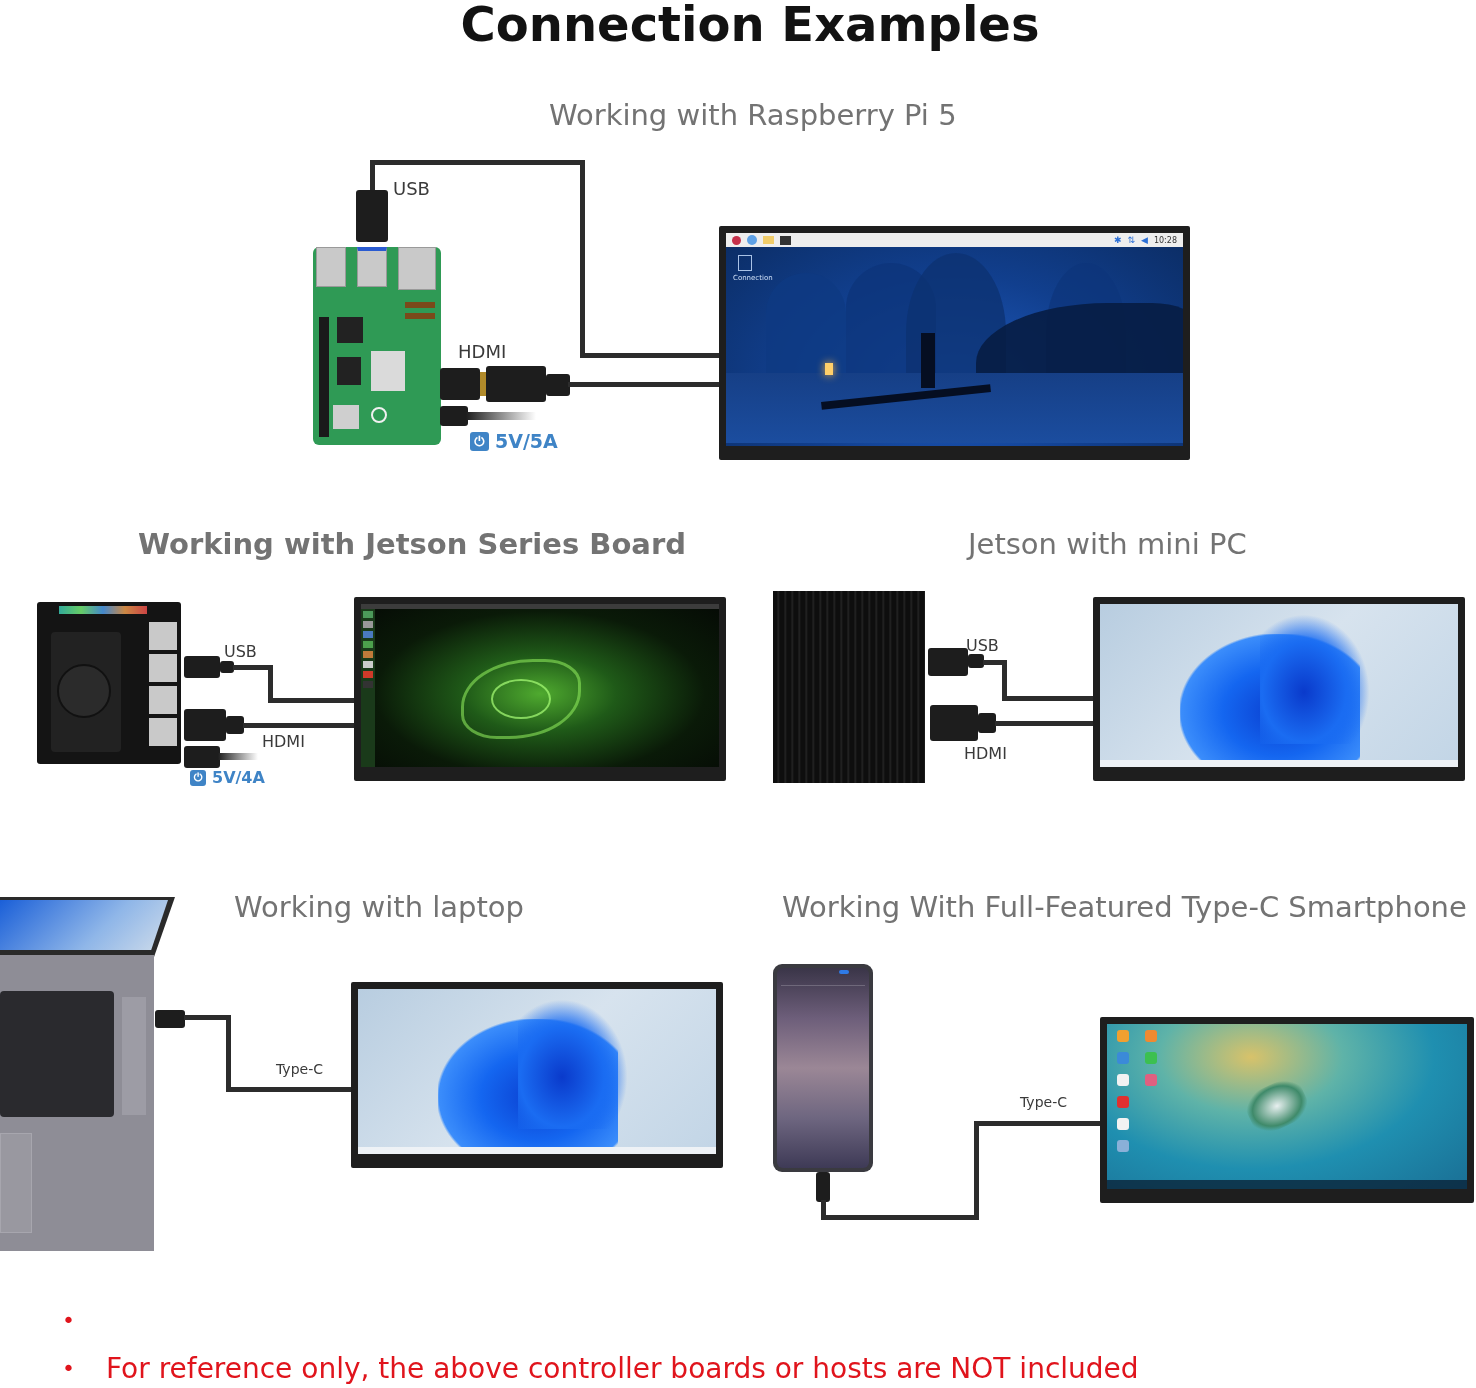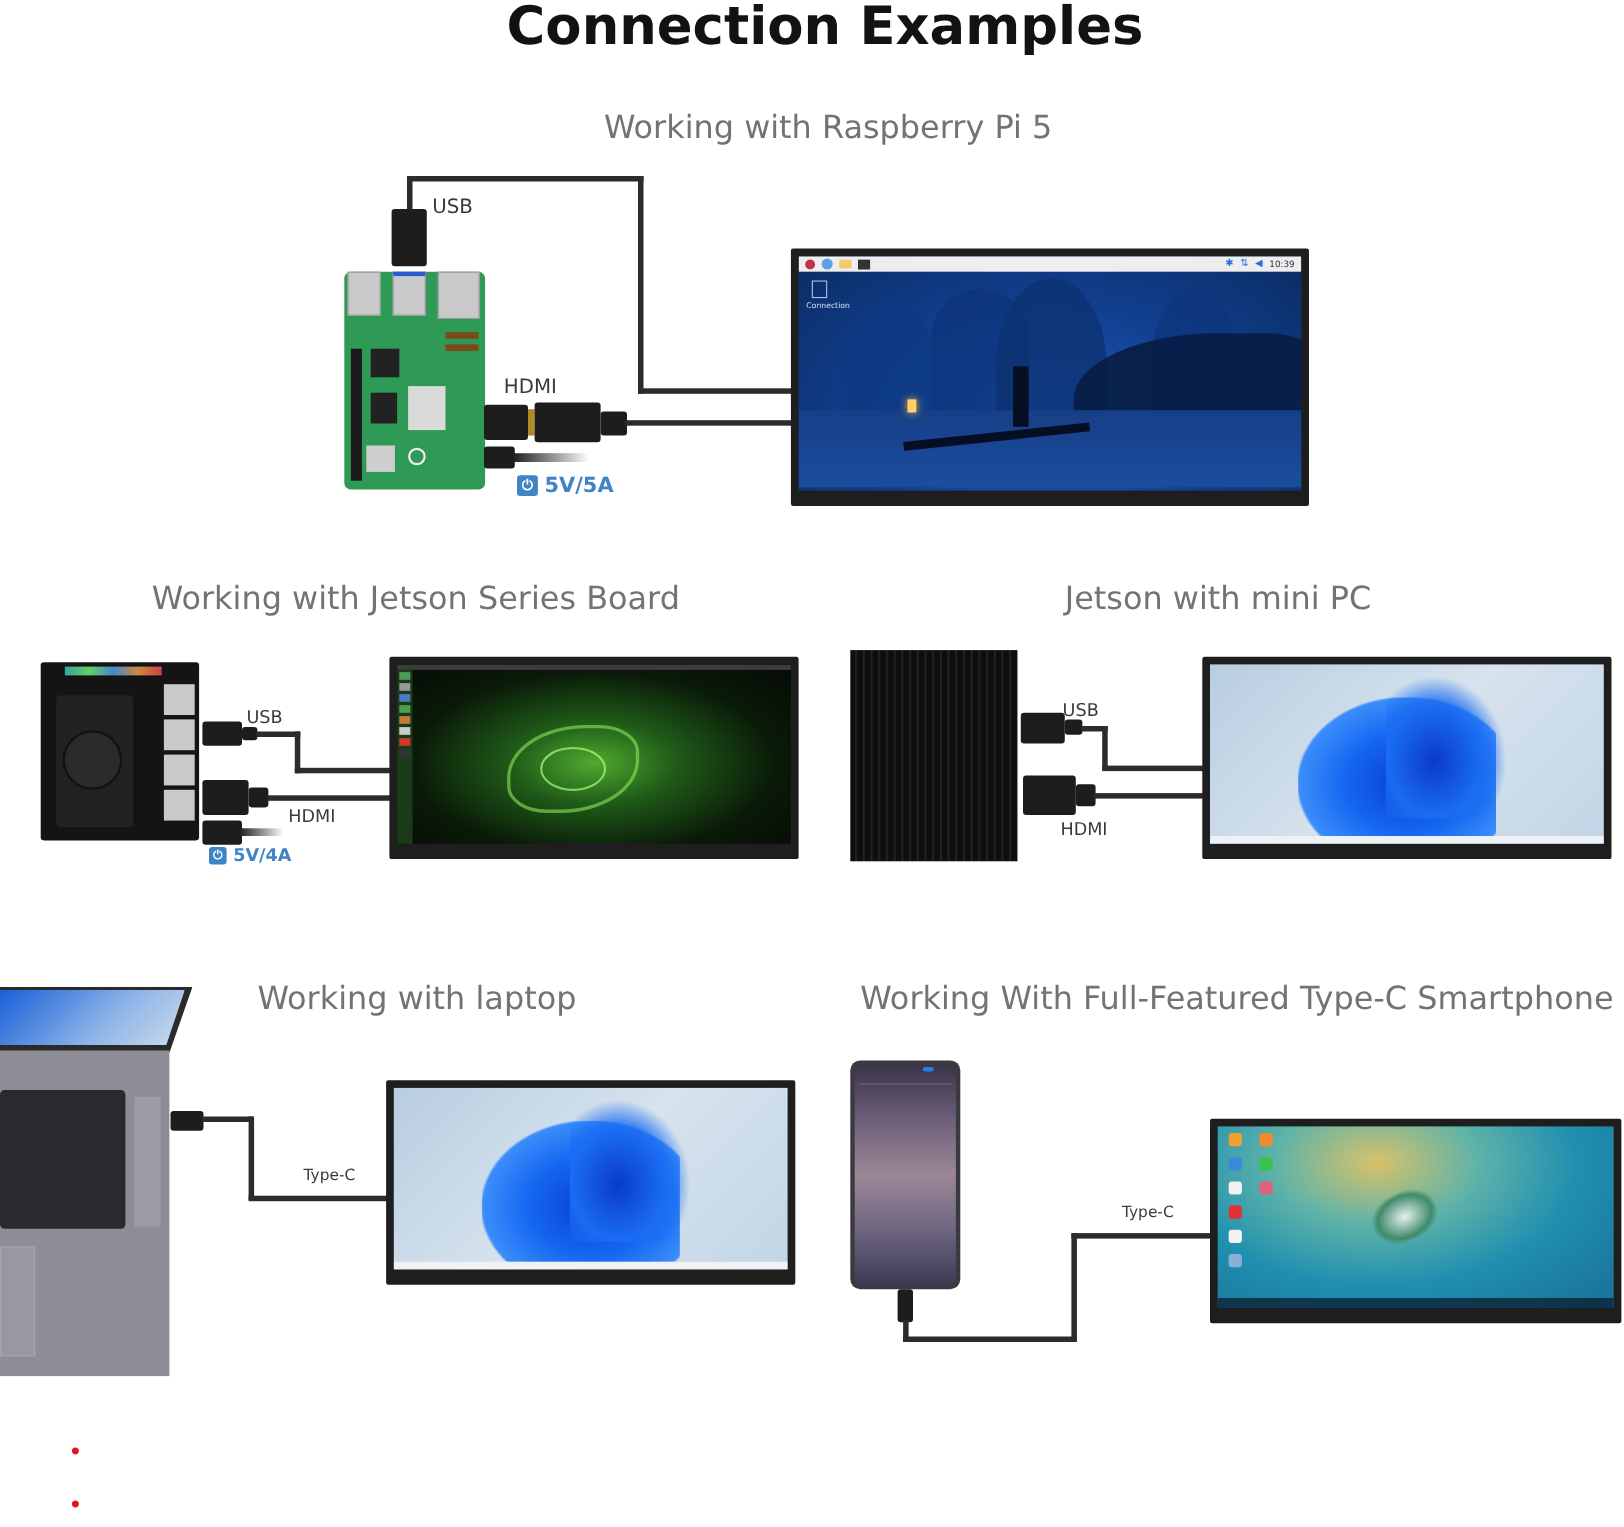--- a/index.html
+++ b/index.html
@@ -71,39 +71,39 @@
   <div class="screen" style="background: radial-gradient(ellipse at 50% 70%, #1f5bbf 0%, #113f8e 50%, #0b2c63 100%);">
     <div class="abs" style="left:0; top:0; width:100%; height:14px; background:#eeeeee; display:flex; align-items:center; padding:0 6px; gap:6px;">
       <span style="width:9px; height:9px; border-radius:50%; background:#c4304a;"></span>
       <span style="width:10px; height:10px; border-radius:50%; background:#5ea1e6;"></span>
       <span style="width:11px; height:8px; background:#f0cc6a;"></span>
       <span style="width:11px; height:9px; background:#333;"></span>
       <span style="flex:1;"></span>
       <span style="font-size:9px; color:#2b6fd6;">✱</span>
       <span style="font-size:9px; color:#2b6fd6;">⇅</span>
       <span style="font-size:9px; color:#2b6fd6;">◀</span>
-      <span style="font-size:8px; color:#333;">10:39</span>
+      <span style="font-size:8px; color:#333;">10:28</span>
     </div>
     <div class="abs" style="left:12px; top:22px; width:14px; height:16px; border:1px solid #a9c2e6;"></div>
     <div class="abs" style="left:7px; top:41px; font-size:7px; color:#cfe0f7;">Connection</div>
 
     <div class="abs" style="left:40px; top:40px; width:80px; height:120px; background:#0e3a82; border-radius:40px 40px 0 0; opacity:0.8;"></div>
     <div class="abs" style="left:120px; top:30px; width:90px; height:140px; background:#0d357a; border-radius:45px 45px 0 0; opacity:0.8;"></div>
     <div class="abs" style="left:180px; top:20px; width:100px; height:160px; background:#0c3272; border-radius:50% 50% 0 0; opacity:0.8;"></div>
     <div class="abs" style="left:320px; top:30px; width:80px; height:140px; background:#0d357a; border-radius:50% 50% 0 0; opacity:0.7;"></div>
     <div class="abs" style="left:250px; top:70px; width:220px; height:100px; background:#071d44; border-radius:60% 20% 0 0; opacity:0.9;"></div>
     <div class="abs" style="left:0; top:140px; width:100%; height:70px; background:linear-gradient(#163f86,#1b4d9f);"></div>
 
     <div class="abs" style="left:95px; top:160px; width:170px; height:8px; background:#050e22; transform:rotate(-6deg);"></div>
     <div class="abs" style="left:195px; top:100px; width:14px; height:55px; background:#050e22;"></div>
     <div class="abs" style="left:99px; top:130px; width:8px; height:12px; background:#ffcf6a; box-shadow:0 0 8px #ffbb44;"></div>
   </div>
 </div>
 
-<div class="abs sec-title" style="left:138px; top:527px;">Working with Jetson Series Board</div>
+<div class="abs sec-title" style="left:138px; top:527px;font-weight:bold;">Working with Jetson Series Board</div>
 
 <div class="abs" style="left:37px; top:602px; width:144px; height:162px; background:#141414; border-radius:3px;">
   <div class="abs" style="left:22px; top:4px; width:88px; height:8px; background:linear-gradient(to right,#3a9,#6c6,#48c,#c84,#c44);"></div>
   <div class="abs" style="left:14px; top:30px; width:70px; height:120px; background:#222; border-radius:4px;"></div>
   <div class="abs" style="left:20px; top:62px; width:54px; height:54px; border-radius:50%; background:#2b2b2b; border:2px solid #111;"></div>
   <div class="abs" style="left:112px; top:20px; width:28px; height:28px; background:#c9c9c9;"></div>
   <div class="abs" style="left:112px; top:52px; width:28px; height:28px; background:#c9c9c9;"></div>
   <div class="abs" style="left:112px; top:84px; width:28px; height:28px; background:#c9c9c9;"></div>
   <div class="abs" style="left:112px; top:116px; width:28px; height:28px; background:#c9c9c9;"></div>
 </div>
@@ -224,14 +224,15 @@
     <div class="abs" style="left:0; bottom:0; width:100%; height:9px; background:rgba(10,30,50,0.75);"></div>
   </div>
 </div>
 
 <div class="abs notes">
   <div class="note">
     <span class="bullet">•</span>
   </div>
   <div class="note">
     <span class="bullet">•</span>
+    <span>For reference only, the above controller boards or hosts are NOT included</span>
   </div>
 </div>
 
 </body></html>

